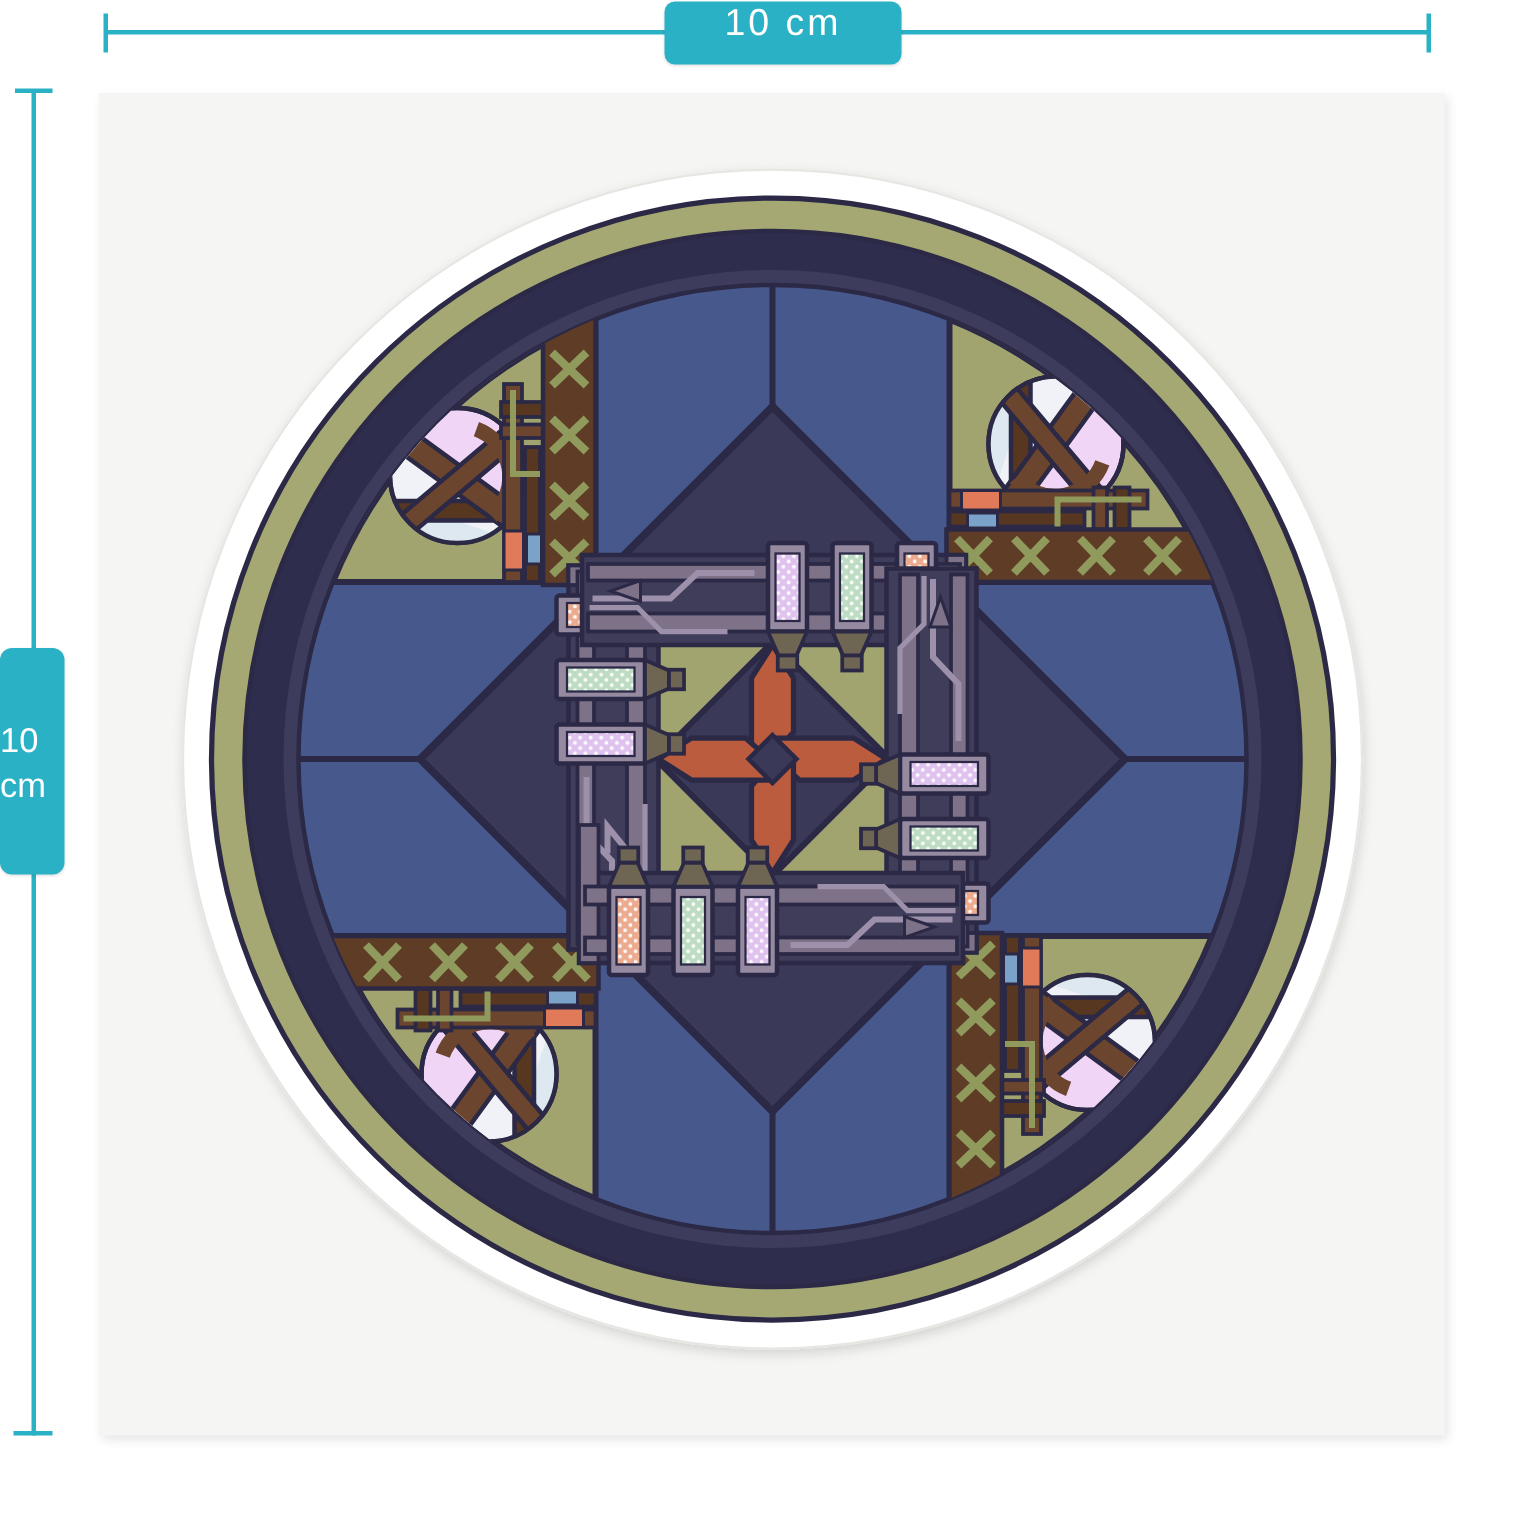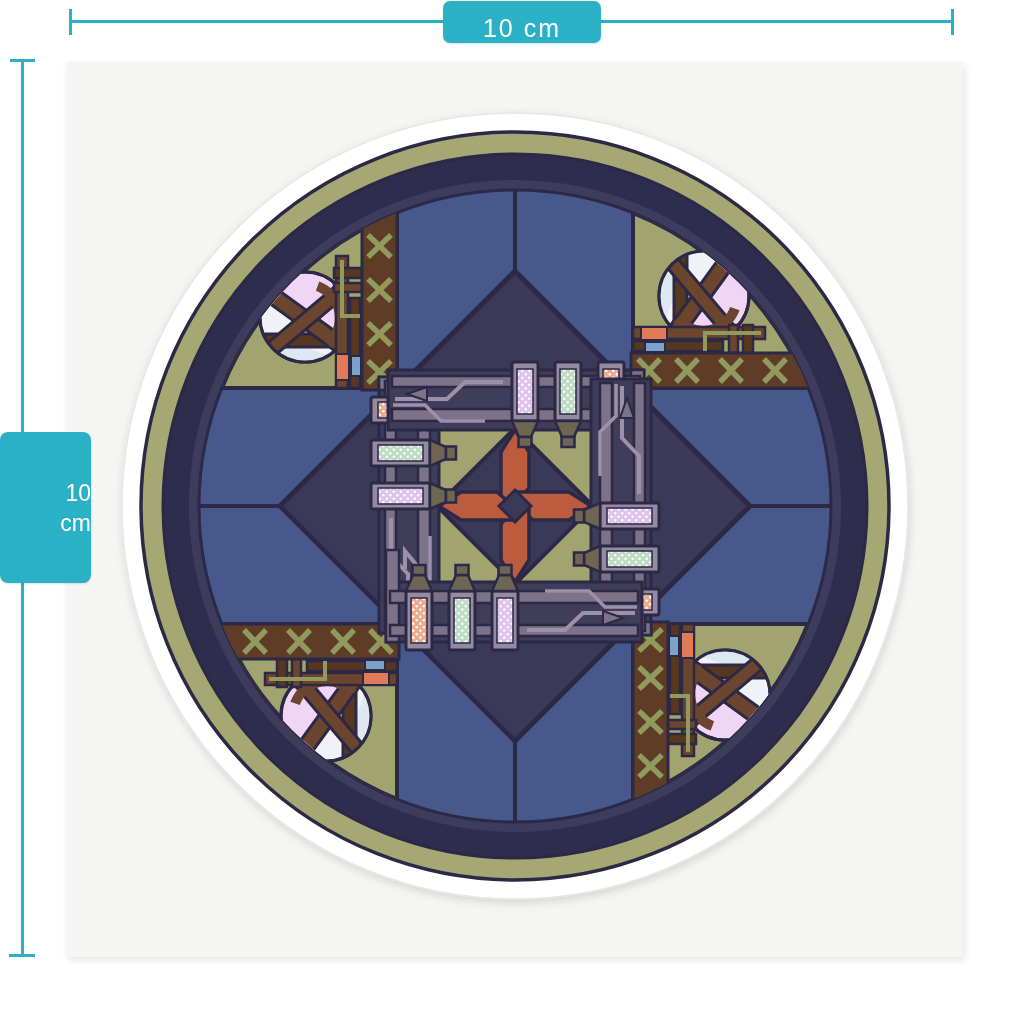--- a/index.html
+++ b/index.html
@@ -6,25 +6,25 @@
     --teal:#2bb1c6; --backing:#f5f5f3; --outline:#2b2946;
   }
   html,body{margin:0;padding:0;width:1024px;height:1024px;background:#ffffff;overflow:hidden;
     font-family:"Liberation Sans", sans-serif;}
   .stage{position:relative;width:1024px;height:1024px;}
   .backing{position:absolute;left:66px;top:62px;width:897px;height:895px;
     background:var(--backing);box-shadow:2px 3px 7px rgba(0,0,0,.10);}
   .art{position:absolute;left:0;top:0;width:1024px;height:1024px;}
   .dim-line{position:absolute;background:var(--teal);}
   .badge{position:absolute;background:var(--teal);color:#fff;display:flex;
-    align-items:flex-end;justify-content:center;box-shadow:0 1px 2px rgba(0,0,0,.12);}
+    align-items:flex-start;justify-content:center;box-shadow:0 1px 2px rgba(0,0,0,.12);}
   .badge-top{left:443px;top:1px;width:158px;height:42px;border-radius:7px;
     font-size:25px;letter-spacing:2px;}
   .badge-left{left:0px;top:432px;width:43px;height:151px;border-radius:8px;
-    flex-direction:column;font-size:23px;line-height:30px;padding-left:48px;}
+    flex-direction:column;font-size:23px;line-height:30px;}
 </style>
 </head>
 <body>
 
 <div class="stage">
 
   <div class="backing"></div>
 
   <svg class="art" viewBox="0 0 1024 1024" xmlns="http://www.w3.org/2000/svg" xmlns:xlink="http://www.w3.org/1999/xlink">
     <defs>

